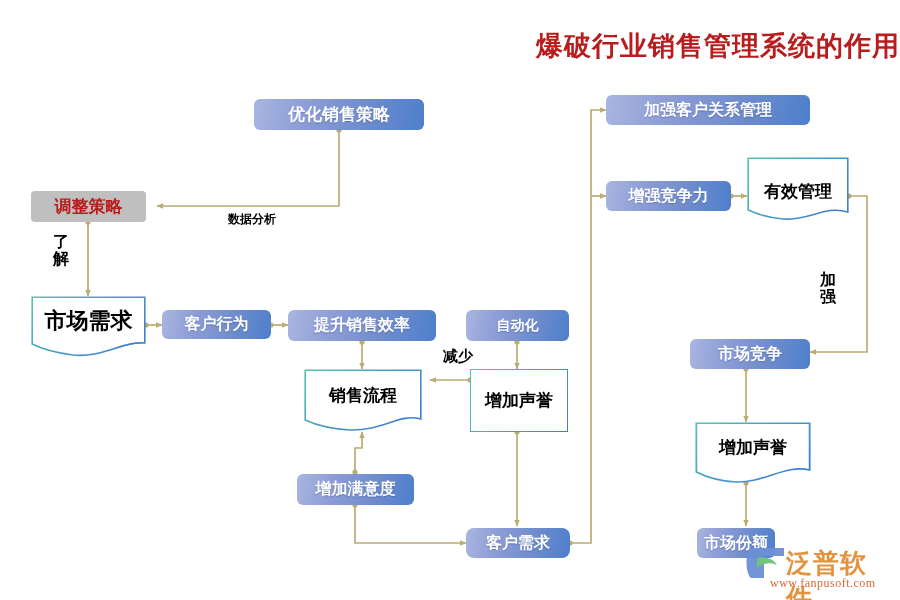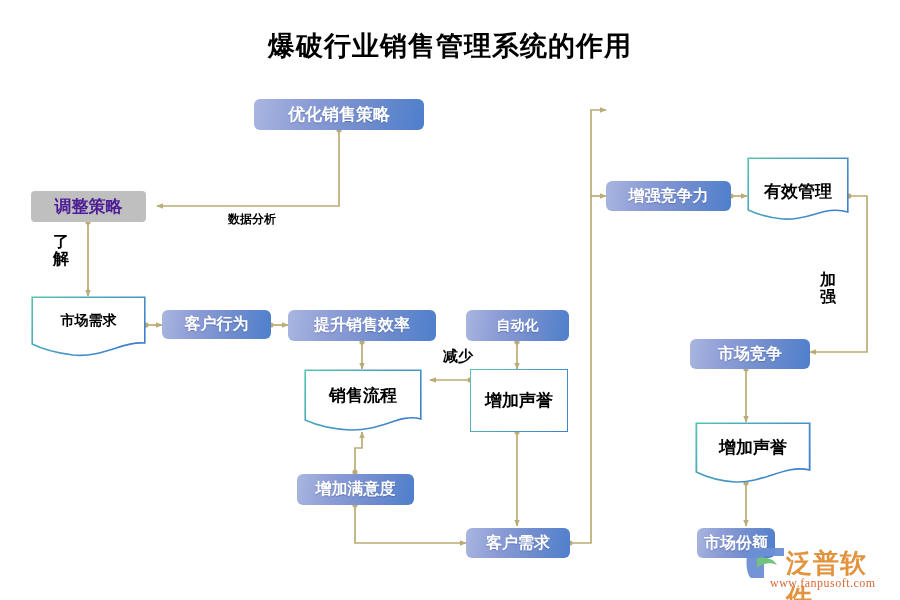--- a/index.html
+++ b/index.html
@@ -8,23 +8,23 @@
     background:#ffffff;
     font-family:"Liberation Sans","DejaVu Sans",sans-serif;
     overflow:hidden;
     position:relative;
   }
   #canvas{position:relative;width:900px;height:600px;}
 
   
   .title{
     position:absolute;left:0;top:28px;width:900px;
-    text-align:center;
+    text-align:right;
     font-size:27px;font-weight:bold;
-    color:#000000;
+    color:#b91c1c;
     letter-spacing:1px;
     white-space:nowrap;
   }
 
   
   #links{position:absolute;left:0;top:0;width:900px;height:600px;}
 
   
   .node{
     position:absolute;
@@ -38,21 +38,21 @@
   .node.blue{
     background:linear-gradient(100deg,#a9b6e0 0%,#8d9dd6 30%,#6f8ccd 65%,#4e7fcc 100%);
     color:#ffffff;
     font-weight:bold;
     border-radius:6px;
     text-shadow:0 1px 1px rgba(40,60,120,.35);
   }
   
   .node.grey{
     background:#bfbfbf;
-    color:#4c1d95;
+    color:#b91c1c;
     font-weight:bold;
     border-radius:4px;
   }
   
   .node.rect{
     background:#ffffff;
     color:#000000;
     font-weight:bold;
     border:1.4px solid #4e9ec0;
     border-image:linear-gradient(120deg,#56c3b0,#3f7fd0) 1;
@@ -154,20 +154,23 @@
       <circle cx="746" cy="369" r="2.6"></circle>
       <circle cx="746" cy="483" r="2.6"></circle>
       <circle cx="470" cy="380" r="2.6"></circle>
     </g>
   </svg>
 
   <div class="node blue" style="left:254px;top:99px;width:170px;height:31px;font-size:17px;">
     <span>优化销售策略</span>
   </div>
 
+  <div class="node blue" style="left:606px;top:95px;width:204px;height:30px;font-size:16px;">
+    <span>加强客户关系管理</span>
+  </div>
 
   <div class="node grey" style="left:31px;top:191px;width:115px;height:31px;font-size:17px;">
     <span>调整策略</span>
   </div>
 
   <div class="node doc" style="left:747px;top:157px;width:102px;height:68px;font-size:17px;">
     <svg class="docsvg" viewBox="0 0 102 68" preserveAspectRatio="none">
       <defs>
           <linearGradient id="g5" x1="0" y1="0" x2="1" y2="0.6">
         <stop offset="0" stop-color="#56c3b0"></stop>
@@ -176,21 +179,21 @@
         </defs>
       <path d="M1.2,1.2 H100.8 V55 C78,48 62,64 36,62 C22,61 10,57 1.2,53 Z" fill="#ffffff" stroke="url(#g5)" stroke-width="1.6"></path>
     </svg>
     <span class="doclabel">有效管理</span>
   </div>
 
   <div class="node blue" style="left:606px;top:181px;width:125px;height:30px;font-size:16px;">
     <span>增强竞争力</span>
   </div>
 
-  <div class="node doc" style="left:31px;top:296px;width:115px;height:62px;font-size:14px;">
+  <div class="node doc" style="left:31px;top:296px;width:115px;height:62px;font-size:22px;">
     <svg class="docsvg" viewBox="0 0 115 62" preserveAspectRatio="none">
       <defs>
           <linearGradient id="g6" x1="0" y1="0" x2="1" y2="0.6">
         <stop offset="0" stop-color="#56c3b0"></stop>
             <stop offset="1" stop-color="#3f7fd0"></stop>
       </linearGradient>
         </defs>
       <path d="M1.2,1.2 H113.8 V47 C92,45 72,62 42,59 C26,57 11,53 1.2,48 Z" fill="#ffffff" stroke="url(#g6)" stroke-width="1.6"></path>
     </svg>
     <span class="doclabel" style="position:relative;top:-6px;">市场需求</span>
@@ -239,21 +242,21 @@
         </defs>
       <path d="M1.2,1.2 H101.8 V48 C80,42 62,61 36,60 C22,59 10,55 1.2,50 Z" fill="#ffffff" stroke="url(#g13)" stroke-width="1.6"></path>
     </svg>
     <span class="doclabel" style="position:relative;top:-6px;">增加声誉</span>
   </div>
 
   <div class="node blue" style="left:297px;top:474px;width:117px;height:31px;font-size:16px;">
     <span>增加满意度</span>
   </div>
 
-  <div class="node blue" style="left:466px;top:528px;width:104px;height:30px;font-size:16px;">
+  <div class="node blue" style="left:466px;top:528px;width:104px;height:30px;font-size:16px;border-radius:8px;">
     <span>客户需求</span>
   </div>
 
   <div class="node blue" style="left:697px;top:528px;width:78px;height:30px;font-size:16px;">
     <span>市场份额</span>
   </div>
 
   <div class="elabel" style="left:228px;top:213px;font-size:12px;">数据分析</div>
 
   <div class="elabel" style="left:53px;top:234px;font-size:16px;">了

